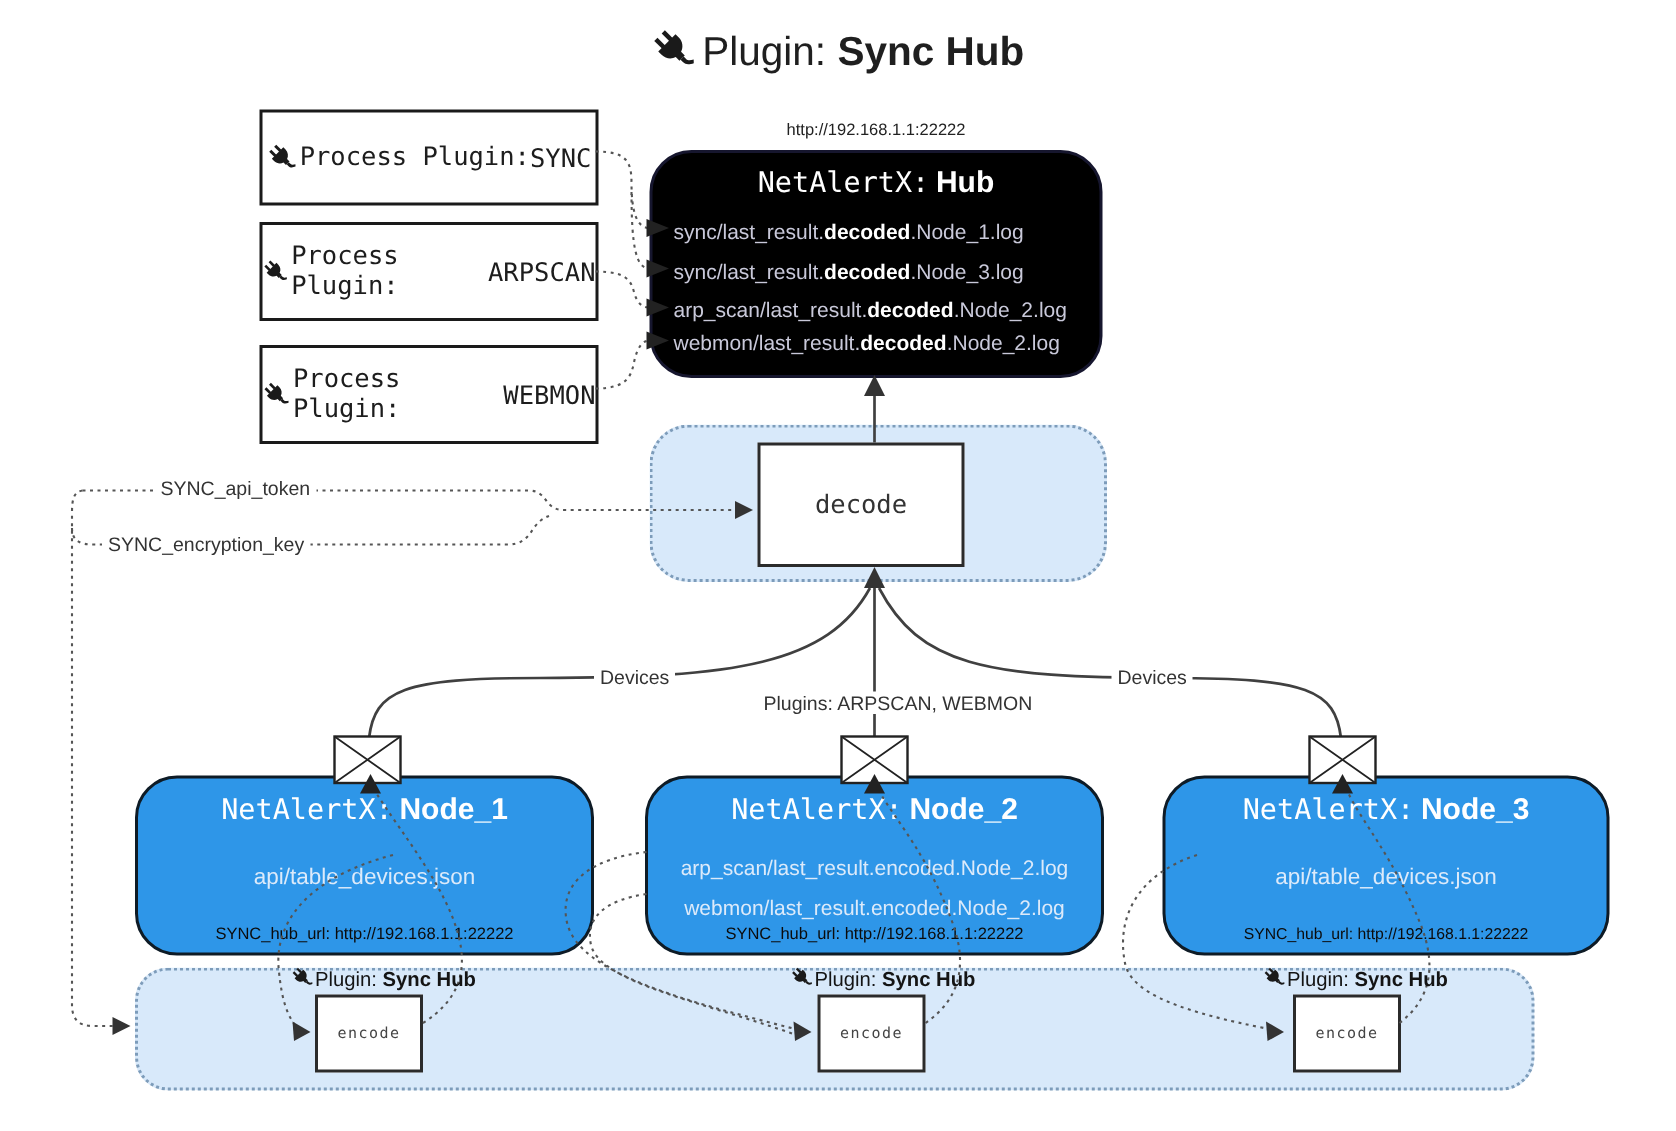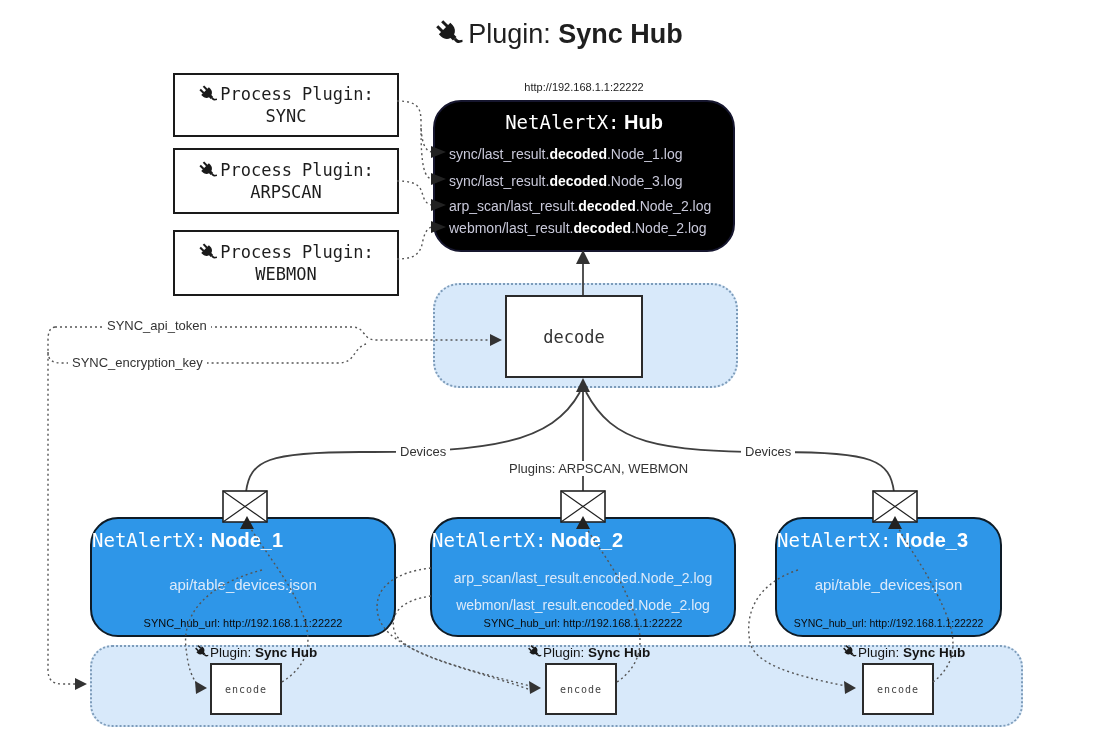--- a/index.html
+++ b/index.html
@@ -6,21 +6,21 @@
   .canvas{position:relative;width:1117px;height:754px;background:#fff;overflow:hidden;
           font-family:"Liberation Sans",sans-serif;color:#1a1a1a;}
   .abs{position:absolute;}
   
   .title{left:0;right:0;top:18px;text-align:center;font-size:27px;color:#1f1f1f;z-index:3;}
   .title .plug{display:inline-block;width:30px;height:30px;vertical-align:-5px;margin-right:4px;}
   .title b{font-weight:bold;}
   
   .pbox{width:222px;background:#fff;border:2px solid #1a1a1a;z-index:1;
         font-family:"DejaVu Sans Mono",monospace;font-size:17px;color:#1d1d1d;
-        display:flex;flex-direction:column;justify-content:center;align-items:center;}
+        display:flex;flex-direction:row;justify-content:center;align-items:center;}
   .pbox .l1{display:flex;align-items:center;}
   .pbox .plug{display:inline-block;width:20px;height:20px;margin-right:2px;}
   .pbox .l2{margin-top:2px;}
   
   .hub-url{left:433px;width:302px;top:81px;text-align:center;font-size:11px;color:#222;z-index:3;}
   .hub{left:433px;top:100px;width:302px;height:152px;background:#000000;border:2px solid #16162e;
        border-radius:28px;z-index:1;box-sizing:border-box;color:#ccccdd;}
   .hub-title{text-align:center;margin-top:9px;height:30px;color:#fff;}
   .hub-title .mono{font-family:"DejaVu Sans Mono",monospace;font-size:19px;}
   .hub-title b{font-size:20px;font-weight:bold;}
@@ -35,21 +35,21 @@
          display:flex;align-items:center;justify-content:center;
          font-family:"DejaVu Sans Mono",monospace;color:#333;}
   .decode-box{left:505px;top:295px;width:138px;height:83px;font-size:17px;}
   .encode-box{width:72px;height:52px;font-size:10px;letter-spacing:1px;top:663px;color:#444;}
   
   .lab{background:#fff;padding:0 4px;font-size:13px;color:#333;z-index:3;white-space:nowrap;}
   .lab-small{font-size:13px;}
   
   .node{top:517px;height:120px;background:#2e96e8;border:2px solid #0e1b26;border-radius:28px;
         z-index:1;box-sizing:border-box;color:#dceafa;}
-  .node-title{text-align:left;margin-top:10px;height:30px;color:#fff;white-space:nowrap;}
+  .node-title{text-align:center;margin-top:10px;height:30px;color:#fff;white-space:nowrap;}
   .node-title .mono{font-family:"DejaVu Sans Mono",monospace;font-size:19px;}
   .node-title b{font-size:20px;font-weight:bold;}
   .node-file{text-align:center;font-size:15px;margin-top:17px;}
   .node-file2{text-align:center;font-size:14px;line-height:27px;margin-top:6px;white-space:nowrap;}
   .node-url{position:absolute;bottom:6px;left:0;right:0;text-align:center;font-size:11px;color:#0b0b0b;}
   
   .bottom-wrap{left:90px;top:645px;width:933px;height:82px;border-radius:22px;}
   .badge{top:644px;font-size:13.5px;color:#141414;z-index:3;white-space:nowrap;}
   .badge .plug{display:inline-block;width:15px;height:15px;vertical-align:-2px;margin-right:1px;}
   .badge b{font-weight:bold;}
@@ -147,21 +147,21 @@
   </div>
   <div class="abs node" style="left:430px;width:306px;">
     <div class="node-title">
       <span class="mono">NetAlertX:</span> <b>Node_2</b></div>
     <div class="node-file2">
       <div>arp_scan/last_result.encoded.Node_2.log</div>
       <div>webmon/last_result.encoded.Node_2.log</div>
     </div>
     <div class="node-url">SYNC_hub_url: http://192.168.1.1:22222</div>
   </div>
-  <div class="abs node" style="left:775px;width:227px;">
+  <div class="abs node" style="left:775px;width:298px;">
     <div class="node-title">
       <span class="mono">NetAlertX:</span> <b>Node_3</b></div>
     <div class="node-file">api/table_devices.json</div>
     <div class="node-url" style="font-size:10.5px;">SYNC_hub_url: http://192.168.1.1:22222</div>
   </div>
 
   <div class="abs lightbox bottom-wrap"></div>
 
   <div class="abs badge" style="left:194px;">
     <span class="plug"><svg viewBox="0 0 24 24" width="100%" height="100%">

